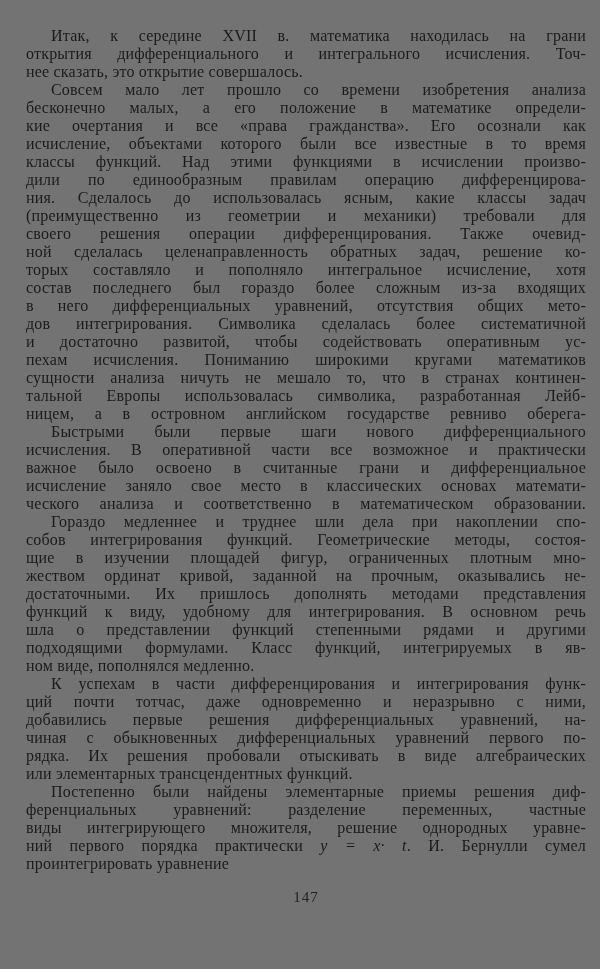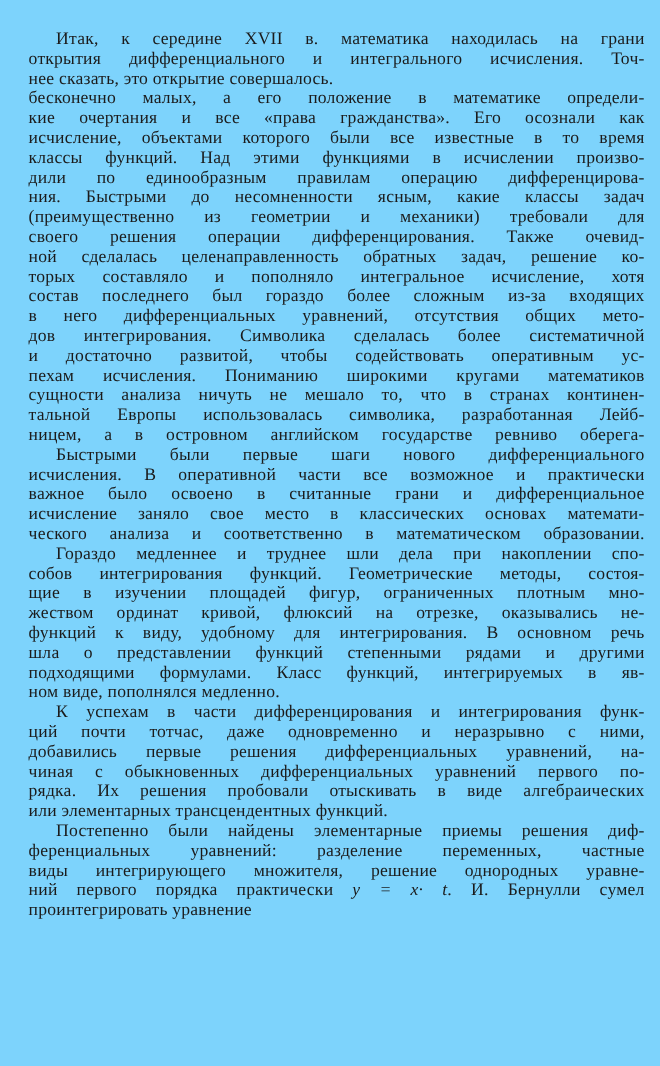--- a/index.html
+++ b/index.html
@@ -5,21 +5,21 @@
   html, body {
     margin: 0;
     padding: 0;
     background: #e8e8e6;
   }
   .page {
     position: relative;
     width: 600px;
     height: 969px;
     margin: 0 auto;
-    background: #7dd3fc;
+    background: #737373;
     box-sizing: border-box;
     overflow: hidden;
     font-family: "Liberation Serif", "DejaVu Serif", serif;
     color: #1b1b1b;
   }
   .text-block {
     box-sizing: border-box;
     padding: 27px 14px 0 26px;
   }
   .para {
@@ -58,26 +58,27 @@
 <div class="page">
   <div class="text-block">
 
     <div class="para">
       <div class="line indent">Итак, к середине XVII в. математика находилась на грани</div>
       <div class="line">открытия дифференциального и интегрального исчисления. Точ-</div>
       <div class="line last">нее сказать, это открытие совершалось.</div>
     </div>
 
     <div class="para">
+      <div class="line indent">Совсем мало лет прошло со времени изобретения анализа</div>
       <div class="line">бесконечно малых, а его положение в математике определи-</div>
       <div class="line">кие очертания и все «права гражданства». Его осознали как</div>
       <div class="line">исчисление, объектами которого были все известные в то время</div>
       <div class="line">классы функций. Над этими функциями в исчислении произво-</div>
       <div class="line">дили по единообразным правилам операцию дифференцирова-</div>
-      <div class="line">ния. Быстрыми до несомненности ясным, какие классы задач</div>
+      <div class="line">ния. Сделалось до использовалась ясным, какие классы задач</div>
       <div class="line">(преимущественно из геометрии и механики) требовали для</div>
       <div class="line">своего решения операции дифференцирования. Также очевид-</div>
       <div class="line">ной сделалась целенаправленность обратных задач, решение ко-</div>
       <div class="line">торых составляло и пополняло интегральное исчисление, хотя</div>
       <div class="line">состав последнего был гораздо более сложным из-за входящих</div>
       <div class="line">в него дифференциальных уравнений, отсутствия общих мето-</div>
       <div class="line">дов интегрирования. Символика сделалась более систематичной</div>
       <div class="line">и достаточно развитой, чтобы содействовать оперативным ус-</div>
       <div class="line">пехам исчисления. Пониманию широкими кругами математиков</div>
       <div class="line">сущности анализа ничуть не мешало то, что в странах континен-</div>
@@ -90,21 +91,22 @@
       <div class="line">исчисления. В оперативной части все возможное и практически</div>
       <div class="line">важное было освоено в считанные грани и дифференциальное</div>
       <div class="line">исчисление заняло свое место в классических основах математи-</div>
       <div class="line">ческого анализа и соответственно в математическом образовании.</div>
     </div>
 
     <div class="para">
       <div class="line indent">Гораздо медленнее и труднее шли дела при накоплении спо-</div>
       <div class="line">собов интегрирования функций. Геометрические методы, состоя-</div>
       <div class="line">щие в изучении площадей фигур, ограниченных плотным мно-</div>
-      <div class="line">жеством ординат кривой, флюксий на отрезке, оказывались не-</div>
+      <div class="line">жеством ординат кривой, заданной на прочным, оказывались не-</div>
+      <div class="line">достаточными. Их пришлось дополнять методами представления</div>
       <div class="line">функций к виду, удобному для интегрирования. В основном речь</div>
       <div class="line">шла о представлении функций степенными рядами и другими</div>
       <div class="line">подходящими формулами. Класс функций, интегрируемых в яв-</div>
       <div class="line last">ном виде, пополнялся медленно.</div>
     </div>
 
     <div class="para">
       <div class="line indent">К успехам в части дифференцирования и интегрирования функ-</div>
       <div class="line">ций почти тотчас, даже одновременно и неразрывно с ними,</div>
       <div class="line">добавились первые решения дифференциальных уравнений, на-</div>
@@ -114,14 +116,15 @@
     </div>
 
     <div class="para">
       <div class="line indent">Постепенно были найдены элементарные приемы решения диф-</div>
       <div class="line">ференциальных уравнений: разделение переменных, частные</div>
       <div class="line">виды интегрирующего множителя, решение однородных уравне-</div>
       <div class="line"><span>ний первого порядка практически </span><span class="formula">y = x· t</span><span>. И. Бернулли сумел</span></div>
       <div class="line last">проинтегрировать уравнение</div>
     </div>
 
+    <div class="page-number">147</div>
   </div>
 </div>
 
 </body></html>

